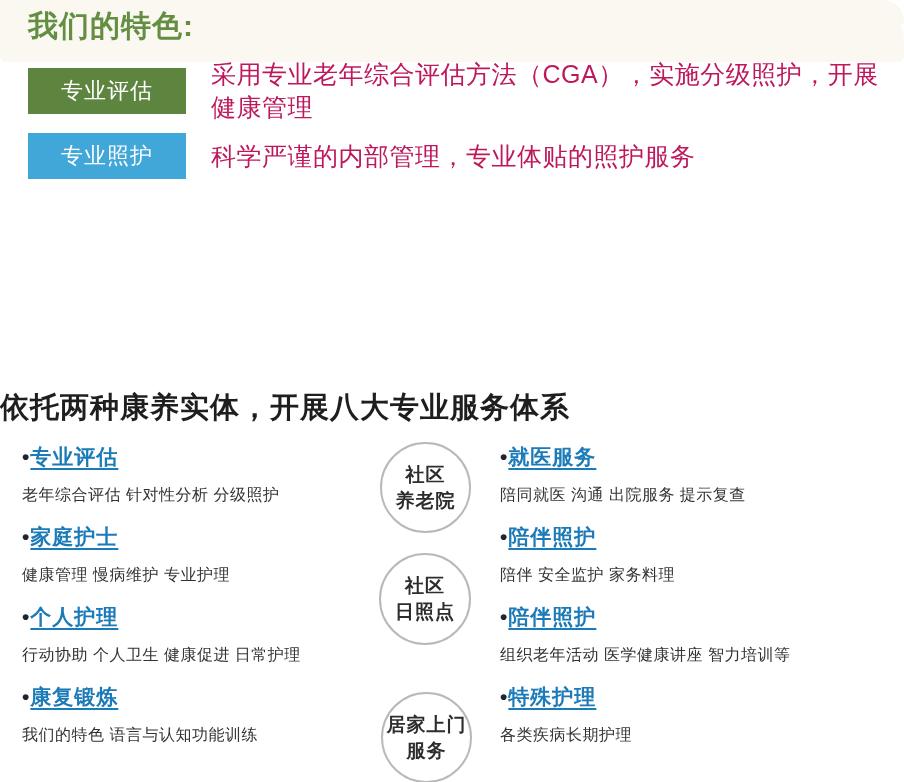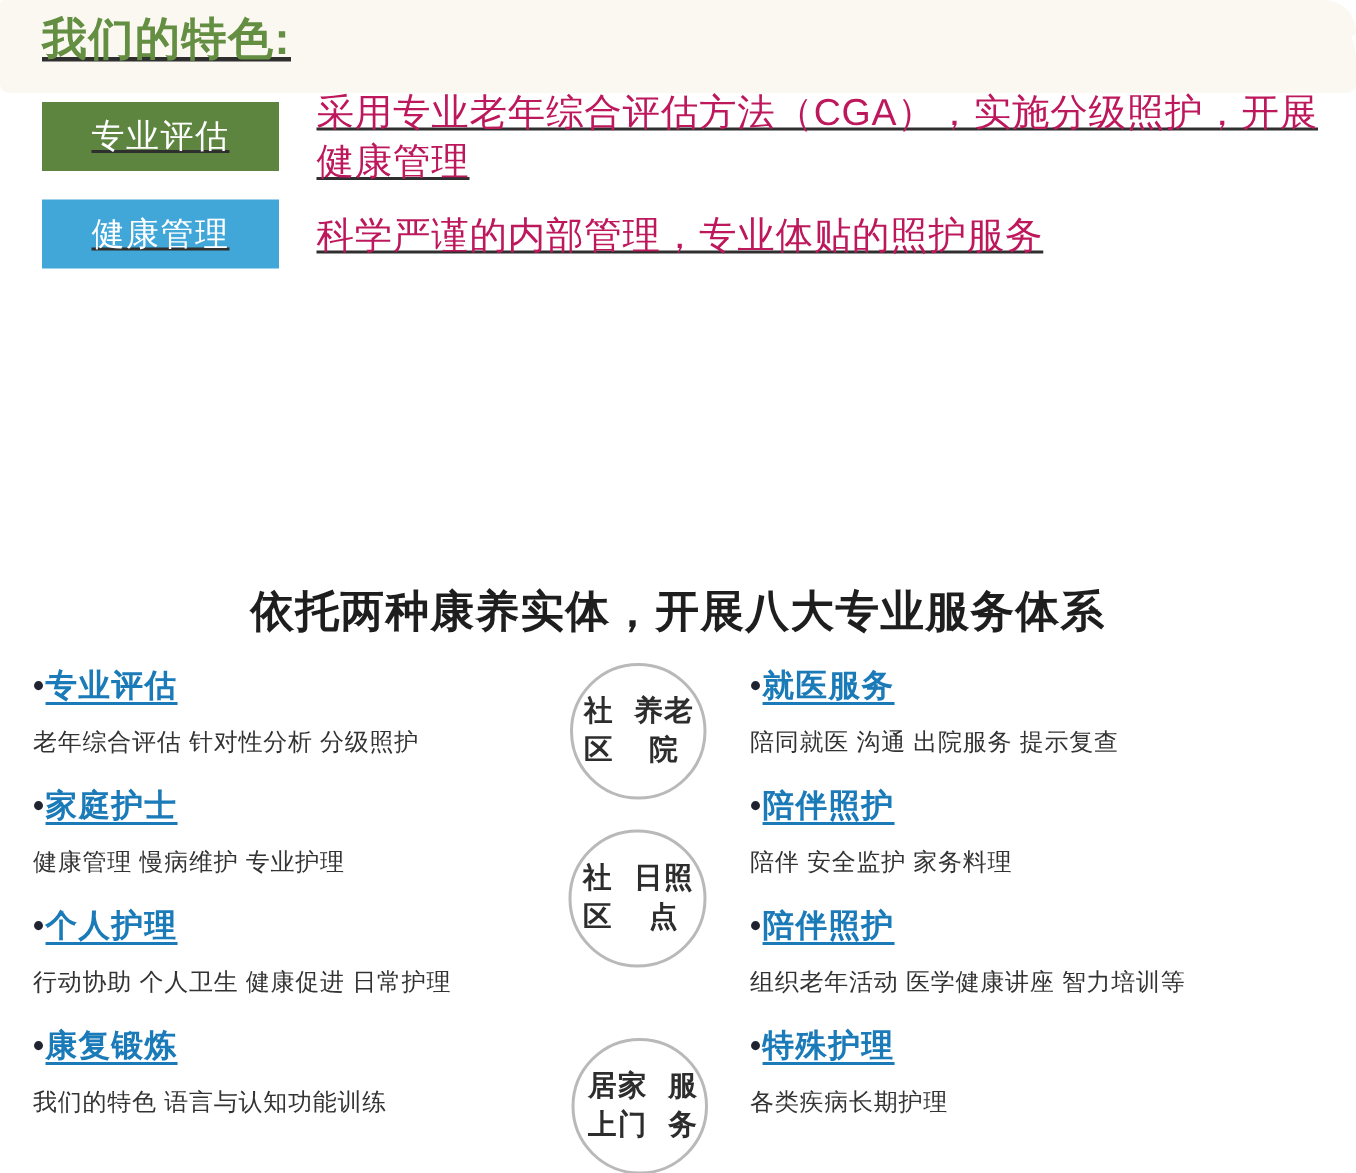--- a/index.html
+++ b/index.html
@@ -11,55 +11,55 @@
     color: #2f2f2f;
   }
   .page { position: absolute; inset: 0; background: #ffffff; }
 
   
   .band { position: absolute; background: #faf8f1; }
   .band1 { left: 0; top: 288; width: 904px; height: 62px; border-radius: 18px 40px 6px 6px; }
   .band2 { left: 0; top: 356; width: 904px; height: 24px; border-radius: 4px 30px 4px 4px; }
 
   
-  .features { position: absolute; left: 28px; top: 6px; right: 10px; text-decoration: underline; }
+  .features { position: absolute; left: 28px; top: 6px; right: 10px; }
   .features-title { font-size: 30px; font-weight: bold; color: #648e42; letter-spacing: 1px; margin-bottom: 11px; }
   .feature-row { display: flex; align-items: center; margin-bottom: 9px; }
   .badge {
     width: 158px; height: 46px; flex: 0 0 158px;
     display: flex; align-items: center; justify-content: center;
     color: #ffffff; font-size: 22px; letter-spacing: 1px;
   }
   .badge-green { background: #5e8540; }
   .badge-blue  { background: #41a6d8; }
   .feature-desc { margin-left: 25px; font-size: 25px; color: #be185d; letter-spacing: 0.5px; }
 
   
   .services-title {
     position: absolute; left: 0; top: 388px; width: 904px;
-    text-align: center; font-size: 29px; font-weight: bold; color: #1e1e1e;
+    font-size: 29px; font-weight: bold; color: #1e1e1e;
     letter-spacing: 1px;
   }
   .col { position: absolute; top: 443px; }
   .col-left  { left: 22px;  width: 356px; }
   .col-right { left: 500px; width: 404px; }
   .svc-item { margin-bottom: 17px; }
   .svc-name-row { display: flex; align-items: baseline; }
   .svc-name-row::before { content: "•"; color: #1f2430; font-size: 21px; font-weight: bold; margin-right: 1px; }
   .svc-link {
     font-size: 21px; font-weight: bold; color: #1b7ab8;
     text-decoration: underline; text-decoration-thickness: 2px; text-underline-offset: 4px;
     letter-spacing: 1px; cursor: pointer;
   }
   .svc-desc { margin-top: 14px; font-size: 16px; color: #333333; letter-spacing: 0.5px; }
 
   
   .circle {
     position: absolute; border: 2px solid #b9b9b9; border-radius: 50%;
-    background: #ffffff; display: flex; flex-direction: row;
+    background: #ffffff; display: flex; flex-direction: column;
     align-items: center; justify-content: center;
     font-size: 19px; font-weight: bold; color: #2d2d2d; line-height: 1.35;
     text-align: center; letter-spacing: 1px;
   }
   .circle-1 { left: 380px; top: 442px; width: 91px; height: 91px; }
   .circle-2 { left: 379px; top: 553px; width: 92px; height: 92px; }
   .circle-3 { left: 381px; top: 692px; width: 91px; height: 91px; }
 </style>
 </head>
 <body>
@@ -70,21 +70,21 @@
 
   <div class="features">
     <div class="features-title">我们的特色:</div>
 
     <div class="feature-row">
       <div class="badge badge-green">专业评估</div>
       <div class="feature-desc">采用专业老年综合评估方法（CGA），实施分级照护，开展健康管理</div>
     </div>
 
     <div class="feature-row">
-      <div class="badge badge-blue">健康管理</div>
+      <div class="badge badge-blue">专业照护</div>
       <div class="feature-desc">科学严谨的内部管理，专业体贴的照护服务</div>
     </div>
 
 
   </div>
 
   <div class="services-title">依托两种康养实体，开展八大专业服务体系</div>
 
   <div class="col col-left">
     <div class="svc-item">

